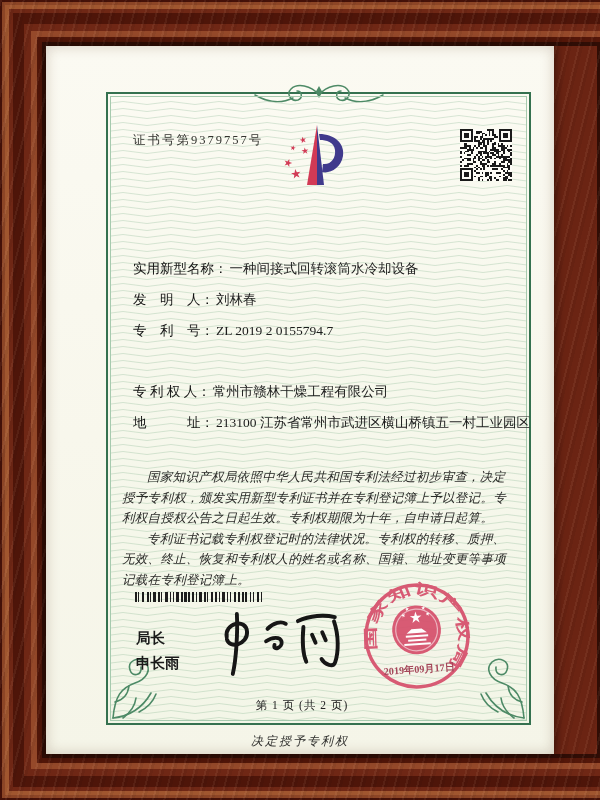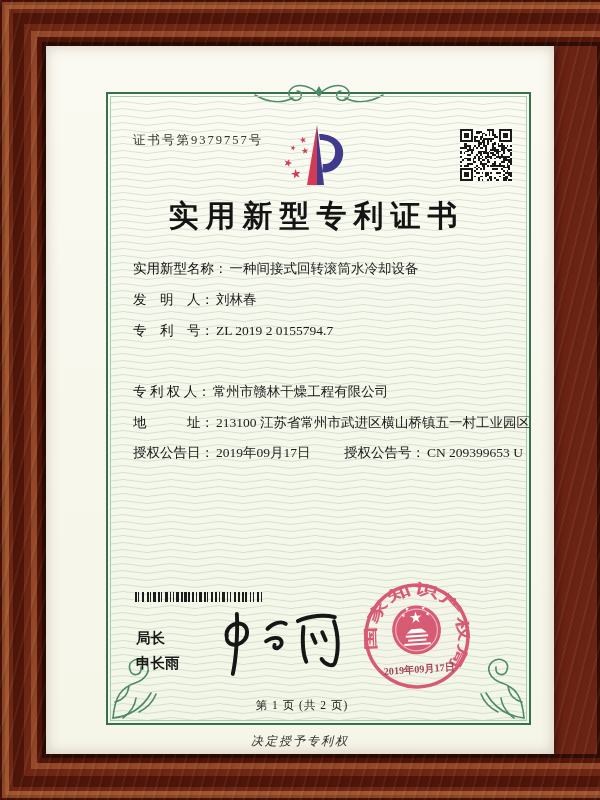--- a/index.html
+++ b/index.html
@@ -502,32 +502,31 @@
             <rect x="20" y="28" width="1" height="1"></rect>
             <rect x="21" y="28" width="1" height="1"></rect>
             <rect x="24" y="28" width="1" height="1"></rect>
             <rect x="25" y="28" width="1" height="1"></rect>
             <rect x="27" y="28" width="1" height="1"></rect>
             <rect x="28" y="28" width="1" height="1"></rect>
           </g>
       </g>
     </svg>
 
-    <div class="title">实用新型专利证书</div>
 
     <div class="frow" style="top:214px"><span class="lab">实用新型名称：</span><span class="val">一种间接式回转滚筒水冷却设备</span></div>
     <div class="frow" style="top:245px"><span class="lab">发　明　人：</span><span class="val">刘林春</span></div>
     <div class="frow" style="top:276px"><span class="lab">专　利　号：</span><span class="val">ZL 2019 2 0155794.7</span></div>
     <div class="frow" style="top:337px"><span class="lab">专 利 权 人：</span><span class="val">常州市赣林干燥工程有限公司</span></div>
     <div class="frow" style="top:368px"><span class="lab">地　　　址：</span><span class="val">213100 江苏省常州市武进区横山桥镇五一村工业园区</span></div>
-    <div class="frow" style="top:398px">
-      <span class="lab">授权公告日：</span><span class="val">2019年09月17日</span>
-      <span class="lab grant2">授权公告号：</span><span class="val">CN 209399653 U</span>
+
+    <div class="paras">
+      <p>国家知识产权局依照中华人民共和国专利法经过初步审查，决定授予专利权，颁发实用新型专利证书并在专利登记簿上予以登记。专利权自授权公告之日起生效。专利权期限为十年，自申请日起算。</p>
+      <p>专利证书记载专利权登记时的法律状况。专利权的转移、质押、无效、终止、恢复和专利权人的姓名或名称、国籍、地址变更等事项记载在专利登记簿上。</p>
     </div>
-
 
     <div class="barcode"></div>
 
     <div class="sig-title">局长</div>
     <div class="sig-name">申长雨</div>
 
     <svg class="sig-ink" width="140" height="74" viewBox="0 0 135 72">
       <g stroke="#161616" stroke-width="3.8" fill="none" stroke-linecap="round" stroke-linejoin="round">
         <path d="M22,26 C20,12 42,8 42,22 C42,34 24,38 22,28"></path>
         <path d="M33,4 C33,22 30,48 26,62"></path>

